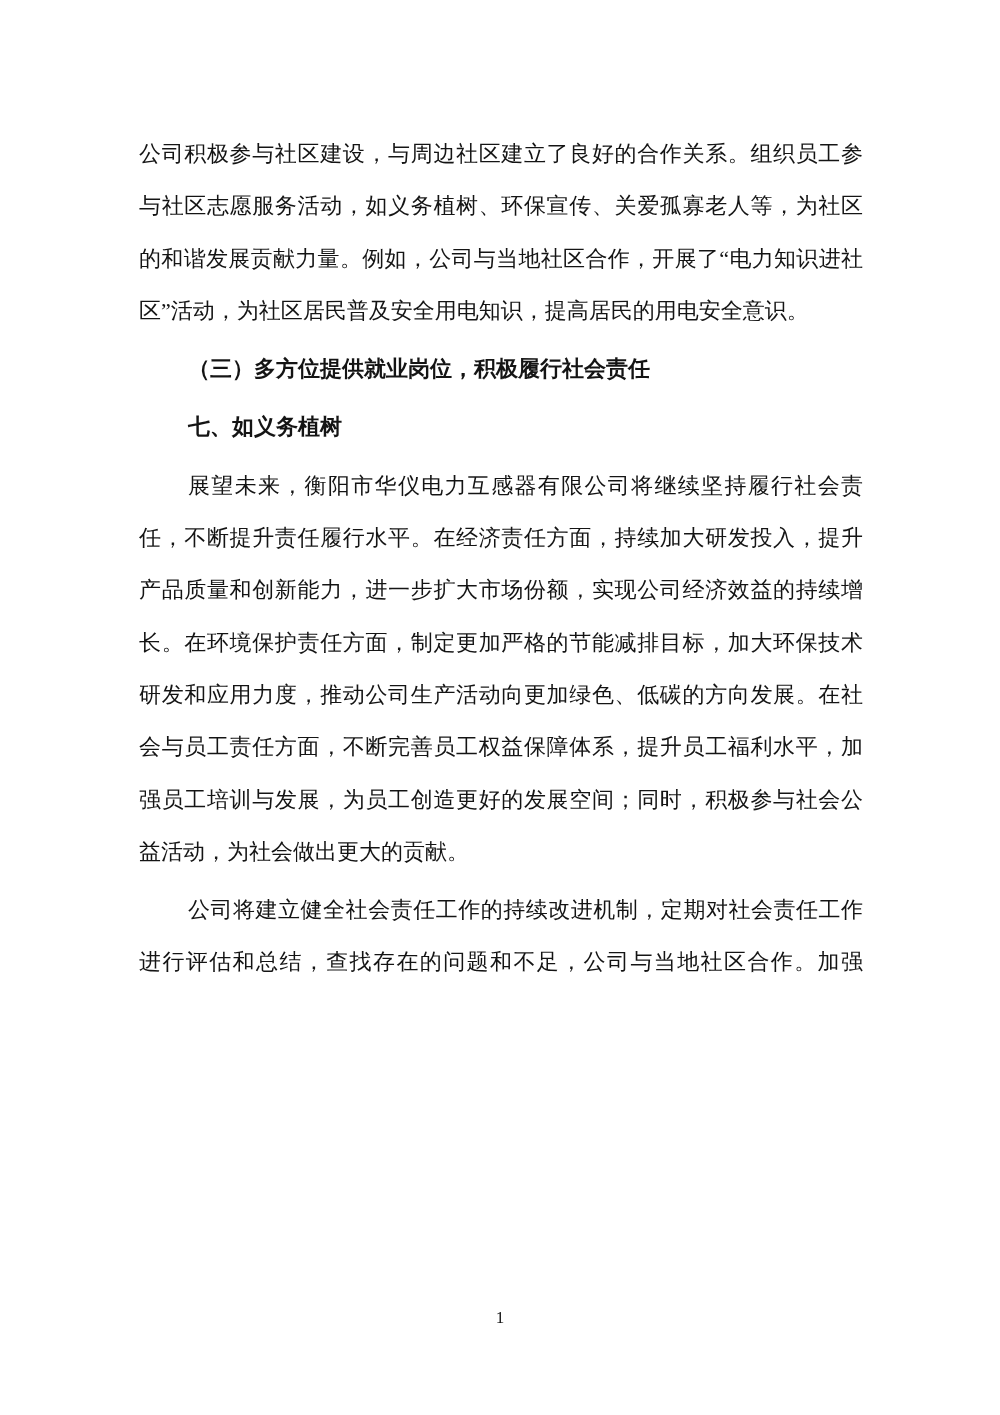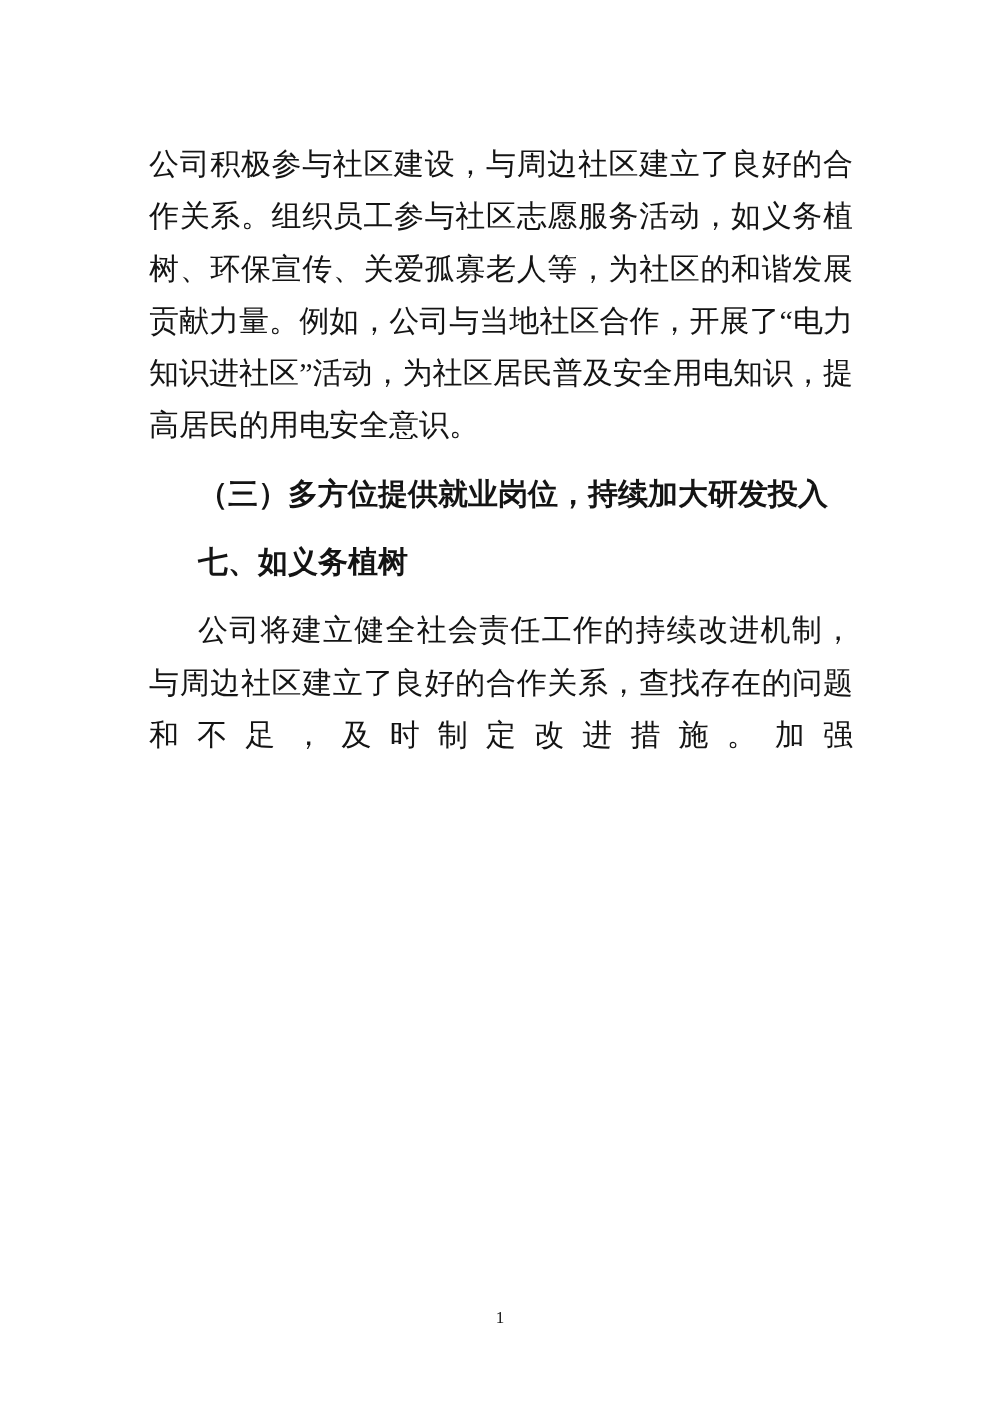--- a/index.html
+++ b/index.html
@@ -19,23 +19,23 @@
     position: absolute;
     left: 133px;
     top: 122px;
     width: 736px;
     color: #141414;
     font-size: 22px;
     line-height: 52.3px;
     text-align: justify;
   }
   .content p, .content h2 {
-    margin: 16px;
+    margin: 6px;
     padding: 0;
-    font-size: 30px;
+    font-size: 22px;
     line-height: 52.3px;
   }
   p.body {
     text-indent: 49px;
     font-weight: normal;
   }
   p.body.no-indent {
     text-indent: 0;
   }
   p.body.fill-last {
@@ -58,18 +58,19 @@
     line-height: 20px;
     font-family: "Liberation Serif", "DejaVu Serif", serif;
   }
 </style>
 </head>
 <body>
 
 <div class="page">
   <div class="content">
     <p class="body no-indent">公司积极参与社区建设，与周边社区建立了良好的合作关系。组织员工参与社区志愿服务活动，如义务植树、环保宣传、关爱孤寡老人等，为社区的和谐发展贡献力量。例如，公司与当地社区合作，开展了“电力知识进社区”活动，为社区居民普及安全用电知识，提高居民的用电安全意识。</p>
-    <h2 class="heading">（三）多方位提供就业岗位，持续加大研发投入</h2>
+    <h2 class="heading">（三）多方位提供就业岗位，积极履行社会责任</h2>
     <h2 class="heading">七、如义务植树</h2>
-    <p class="body fill-last">公司将建立健全社会责任工作的持续改进机制，与周边社区建立了良好的合作关系，查找存在的问题和不足，及时制定改进措施。加强</p>
+    <p class="body">展望未来，衡阳市华仪电力互感器有限公司将继续坚持履行社会责任，不断提升责任履行水平。在经济责任方面，持续加大研发投入，提升产品质量和创新能力，进一步扩大市场份额，实现公司经济效益的持续增长。在环境保护责任方面，制定更加严格的节能减排目标，加大环保技术研发和应用力度，推动公司生产活动向更加绿色、低碳的方向发展。在社会与员工责任方面，不断完善员工权益保障体系，提升员工福利水平，加强员工培训与发展，为员工创造更好的发展空间；同时，积极参与社会公益活动，为社会做出更大的贡献。</p>
+    <p class="body fill-last">公司将建立健全社会责任工作的持续改进机制，定期对社会责任工作进行评估和总结，查找存在的问题和不足，公司与当地社区合作。加强</p>
   </div>
   <div class="footer">1</div>
 </div>
 
 </body></html>

